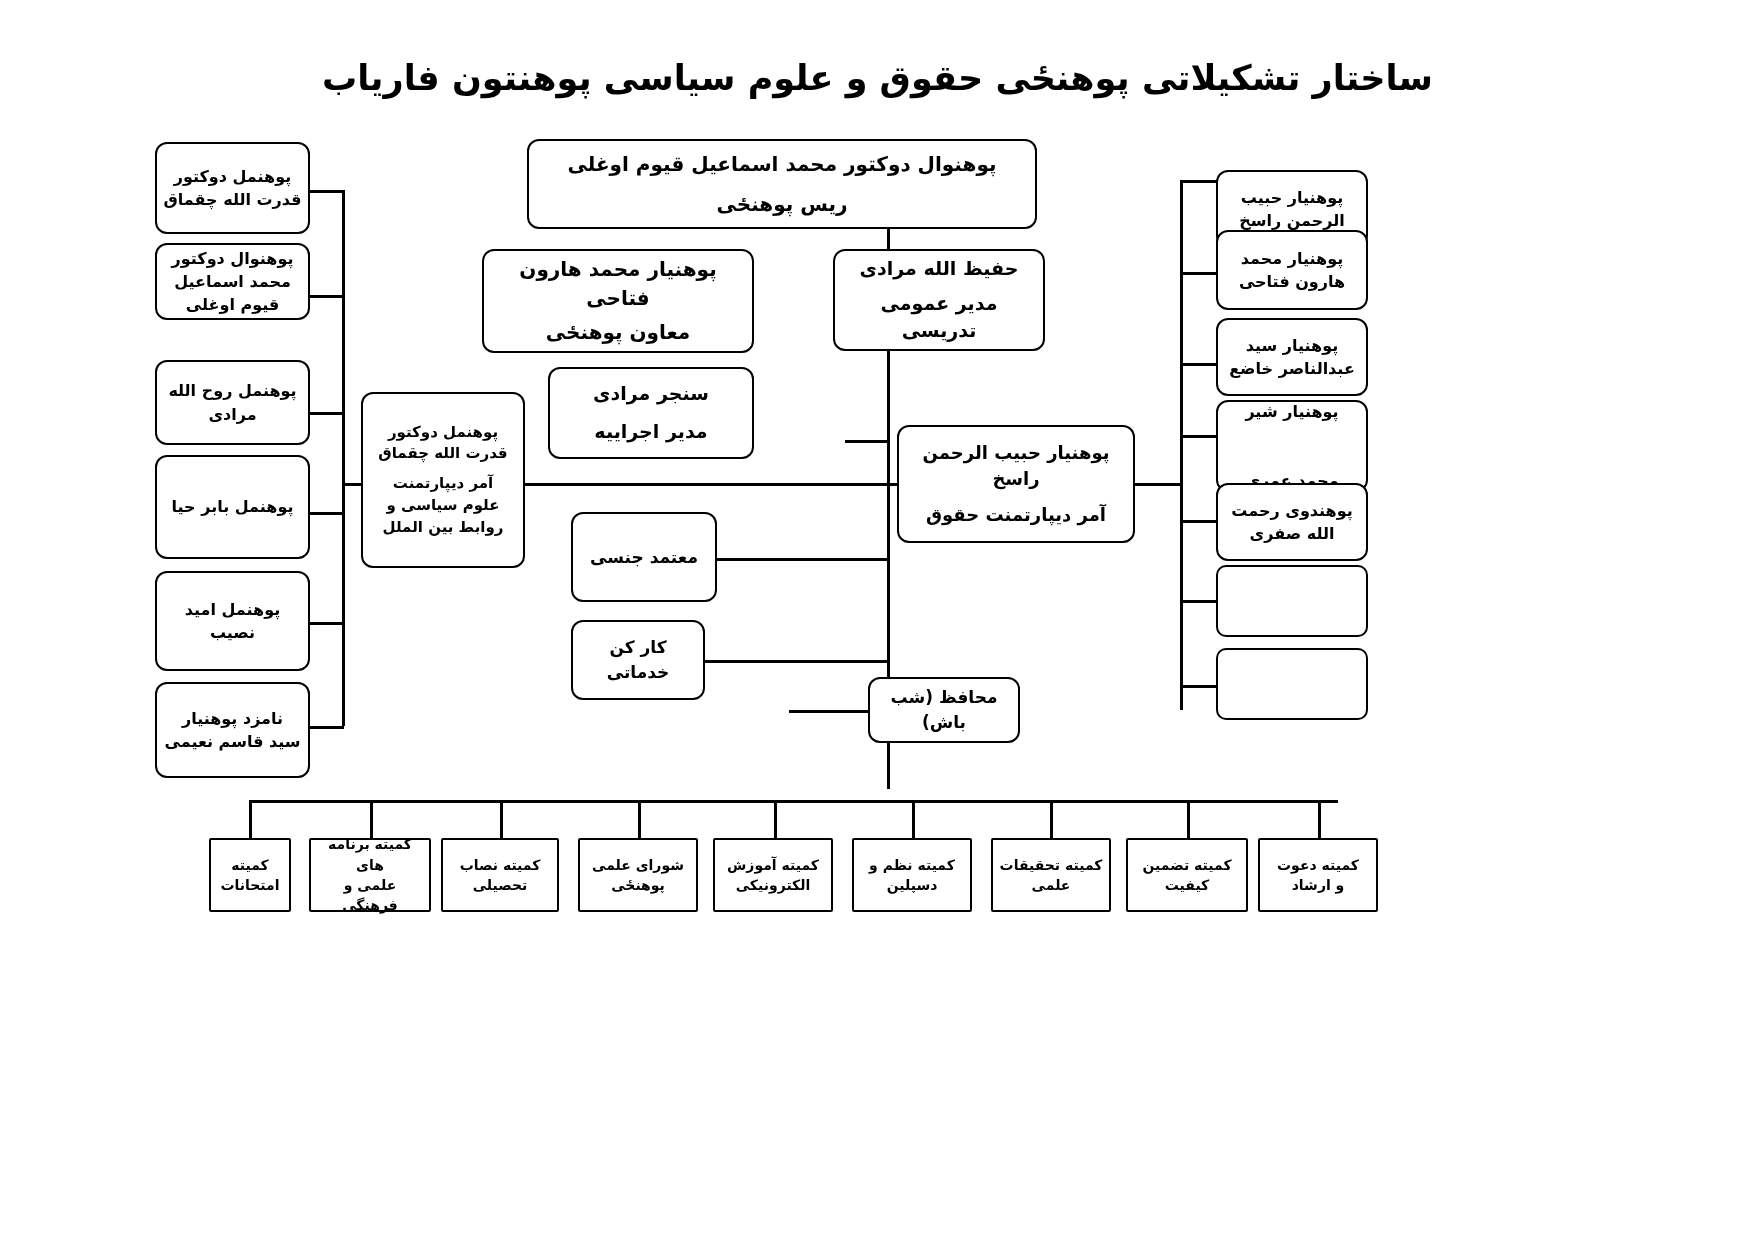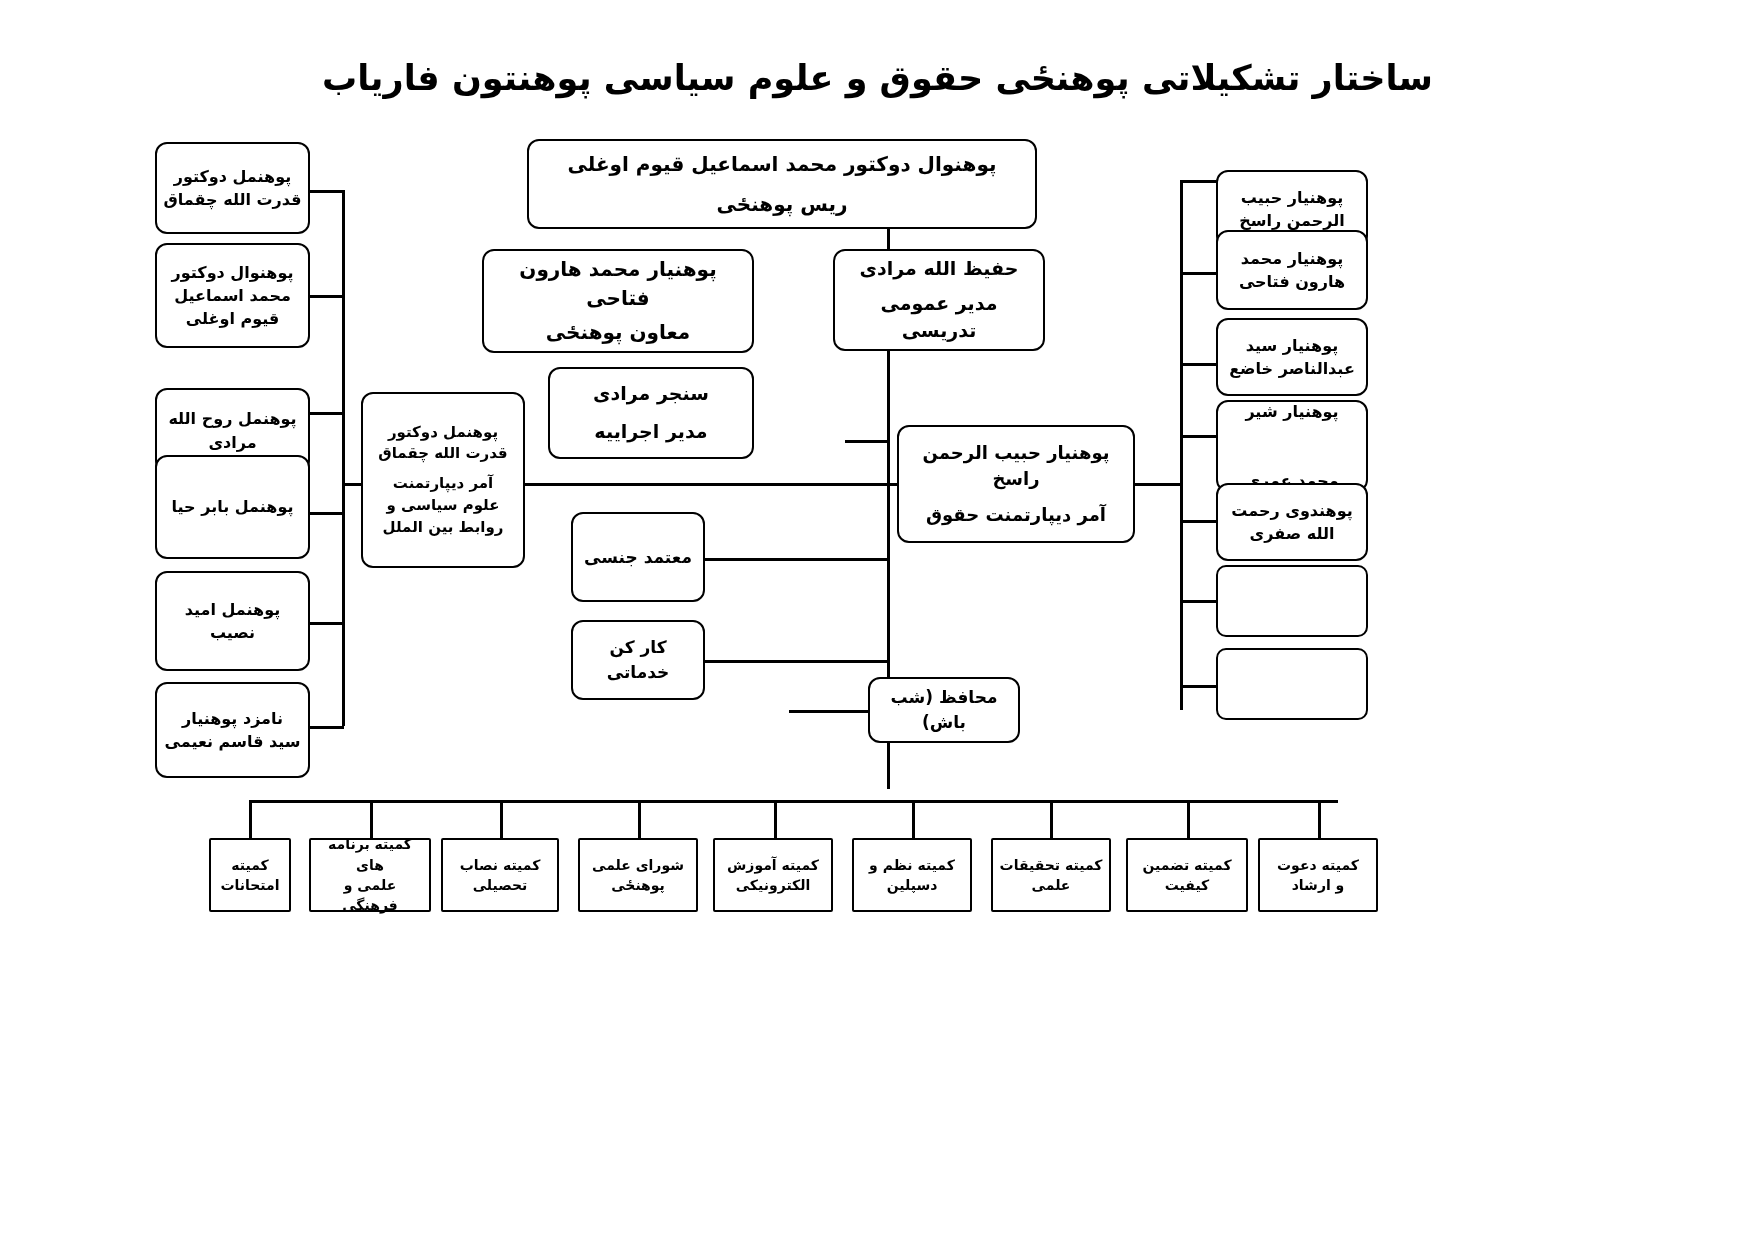--- a/index.html
+++ b/index.html
@@ -150,41 +150,41 @@
     <span class="ln">علوم سیاسی و</span>
     <span class="ln">روابط بین الملل</span>
   </div>
 
   <div class="node fs18" style="left:897px;top:425px;width:238px;height:118px;">
     <span class="ln">پوهنیار حبیب الرحمن راسخ</span>
     <span class="gap"></span>
     <span class="ln">آمر دیپارتمنت حقوق</span>
   </div>
 
-  <div class="node fs17" style="left:571px;top:512px;width:134px;height:90px;">
+  <div class="node fs17" style="left:571px;top:512px;width:146px;height:90px;">
     <span class="ln">معتمد جنسی</span>
   </div>
   <div class="node fs17" style="left:571px;top:620px;width:134px;height:80px;">
     <span class="ln">کار کن خدماتی</span>
   </div>
   <div class="node fs17" style="left:868px;top:677px;width:152px;height:66px;">
     <span class="ln">محافظ (شب باش)</span>
   </div>
 
   <div class="node fs16" style="left:155px;top:142px;width:155px;height:92px;">
     <span class="ln">پوهنمل دوکتور</span>
     <span class="ln">قدرت الله چقماق</span>
     <span class="ln"></span>
   </div>
-  <div class="node fs16" style="left:155px;top:243px;width:155px;height:105px;">
+  <div class="node fs16" style="left:155px;top:243px;width:155px;height:77px;">
     <span class="ln">پوهنوال دوکتور</span>
     <span class="ln">محمد اسماعیل</span>
     <span class="ln">قیوم اوغلی</span>
   </div>
-  <div class="node fs16" style="left:155px;top:360px;width:155px;height:85px;margin-top:28px;">
+  <div class="node fs16" style="left:155px;top:360px;width:155px;height:85px;">
     <span class="ln">پوهنمل روح الله</span>
     <span class="ln">مرادی</span>
     <span class="ln"></span>
   </div>
   <div class="node fs16" style="left:155px;top:455px;width:155px;height:104px;">
     <span class="ln">پوهنمل بابر حیا</span>
     <span class="ln"></span>
     <span class="ln"></span>
   </div>
   <div class="node fs16" style="left:155px;top:571px;width:155px;height:100px;">

